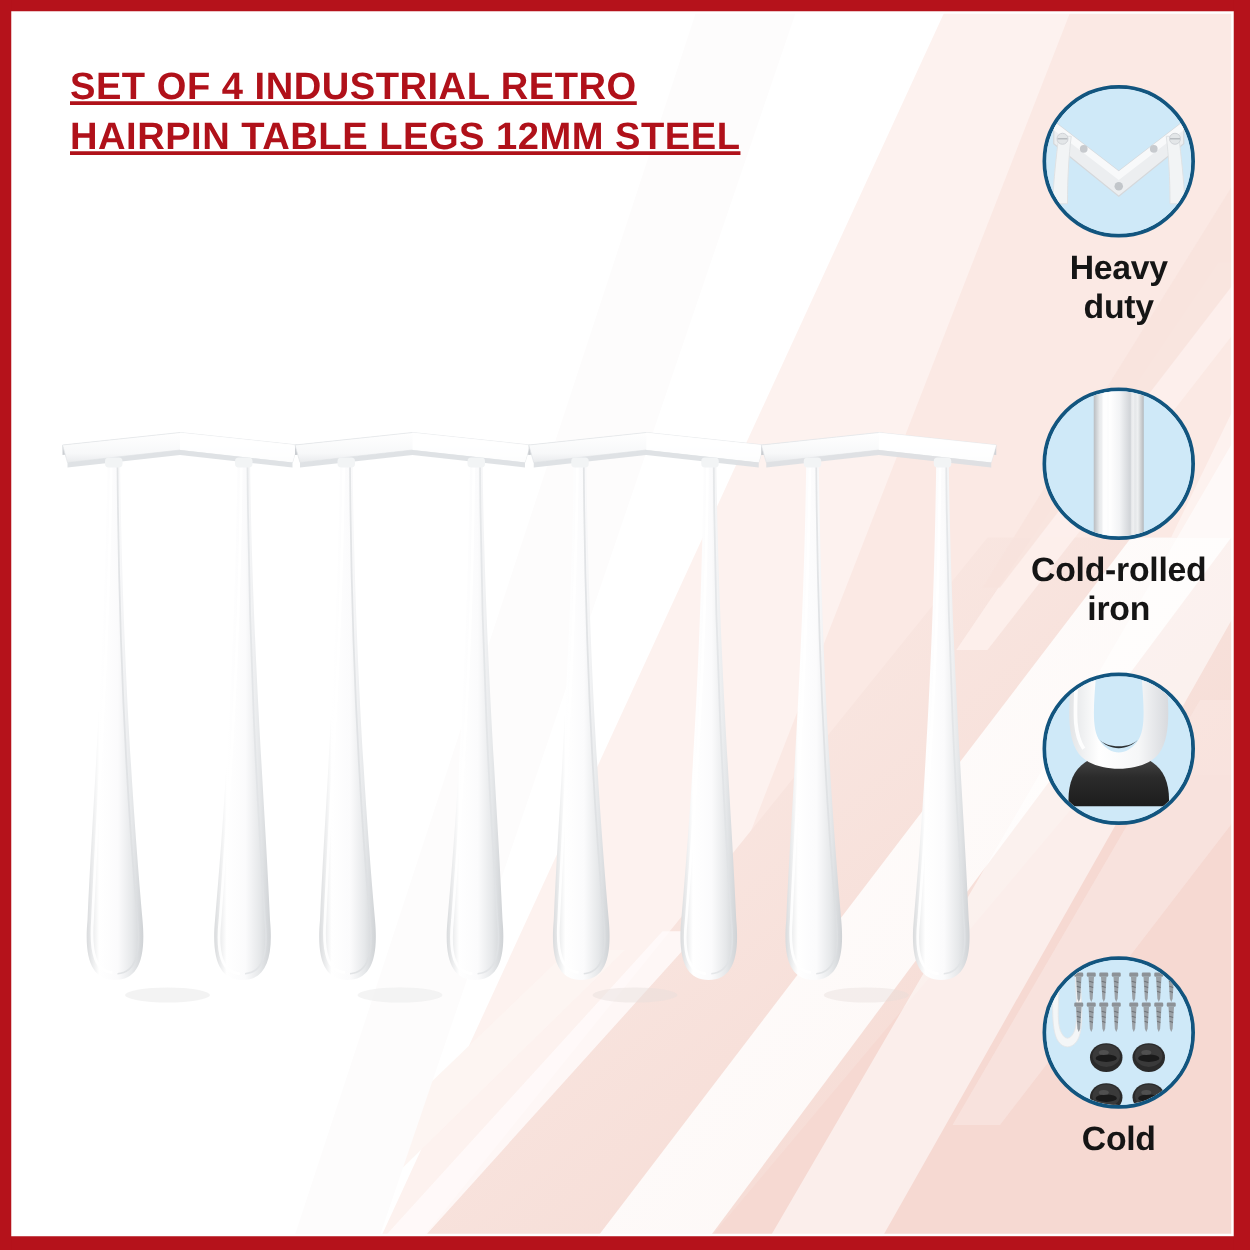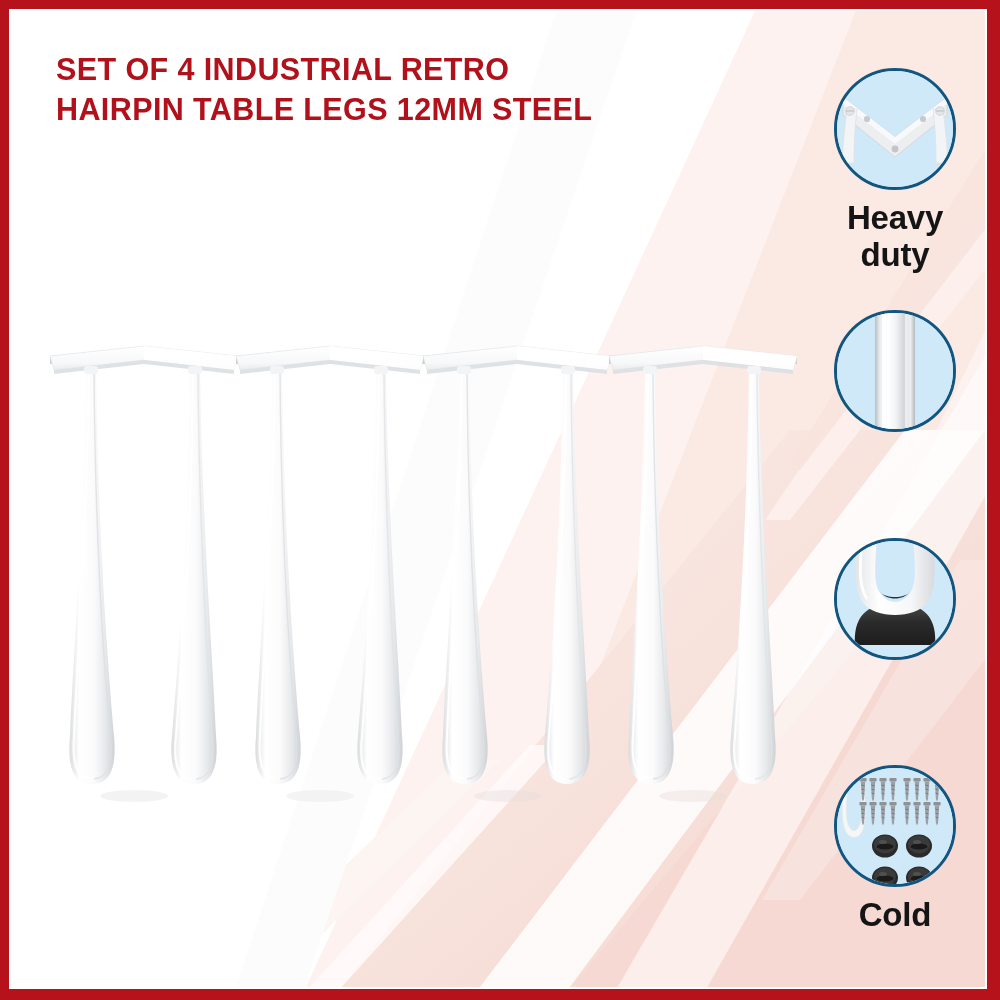--- a/index.html
+++ b/index.html
@@ -27,42 +27,42 @@
   }
 
   
   #bg{position:absolute;left:0;top:0;width:1000px;height:1000px;z-index:1;}
 
   
   #title{
     position:absolute;left:56px;top:50px;width:680px;z-index:30;
     color:#b0111a;
     font-size:30.5px;font-weight:bold;line-height:1.30;
-    letter-spacing:0.4px;text-transform:uppercase;
+    letter-spacing:0.4px;text-transform:uppercase;text-decoration:underline;
   }
 
   
   #product{position:absolute;left:0;top:0;width:1000px;height:1000px;z-index:20;}
 
   
   .feature{
     position:absolute;z-index:40;width:190px;text-align:center;left:800px;
   }
   .feature .disc{
     position:relative;width:122px;height:122px;margin:0 auto;
     border-radius:50%;
     background:#cfe9f8;
     border:3.5px solid #12557f;
     overflow:hidden;
     box-sizing:border-box;
   }
   .feature .disc svg{position:absolute;left:0;top:0;}
   .feature .cap{
     margin-top:9px;color:#151515;
-    font-size:33px;font-weight:bold;line-height:1.13;
+    font-size:27px;font-weight:bold;line-height:1.13;
     letter-spacing:-0.2px;
   }
   #f1{top:68px;}
   #f2{top:310px;}
   #f3{top:538px;}
   #f4{top:765px;}
 </style>
 </head>
 <body>
 
@@ -224,20 +224,24 @@
             <stop offset="88%" stop-color="#eef0f1"></stop>
             <stop offset="100%" stop-color="#b4b8bc"></stop>
           </linearGradient>
         </defs>
         <rect x="0" y="0" width="116" height="116" fill="#cfe9f8"></rect>
         <rect x="38" y="-4" width="40" height="124" fill="url(#barG)"></rect>
         <rect x="45" y="-4" width="4" height="124" fill="#ffffff" opacity="0.85"></rect>
         <rect x="68" y="-4" width="2.5" height="124" fill="#ffffff" opacity="0.45"></rect>
       </svg>
     </div>
+    <div class="cap">
+      <div>Cold-rolled</div>
+      <div>iron</div>
+    </div>
   </div>
 
   <div class="feature" id="f3">
     <div class="disc">
       <svg width="116" height="116" viewBox="0 0 116 116">
         <defs>
           <linearGradient id="footG" x1="0" y1="0" x2="0" y2="1">
             <stop offset="0%" stop-color="#4a4a4a"></stop>
             <stop offset="45%" stop-color="#2b2b2b"></stop>
             <stop offset="100%" stop-color="#1d1d1d"></stop>

